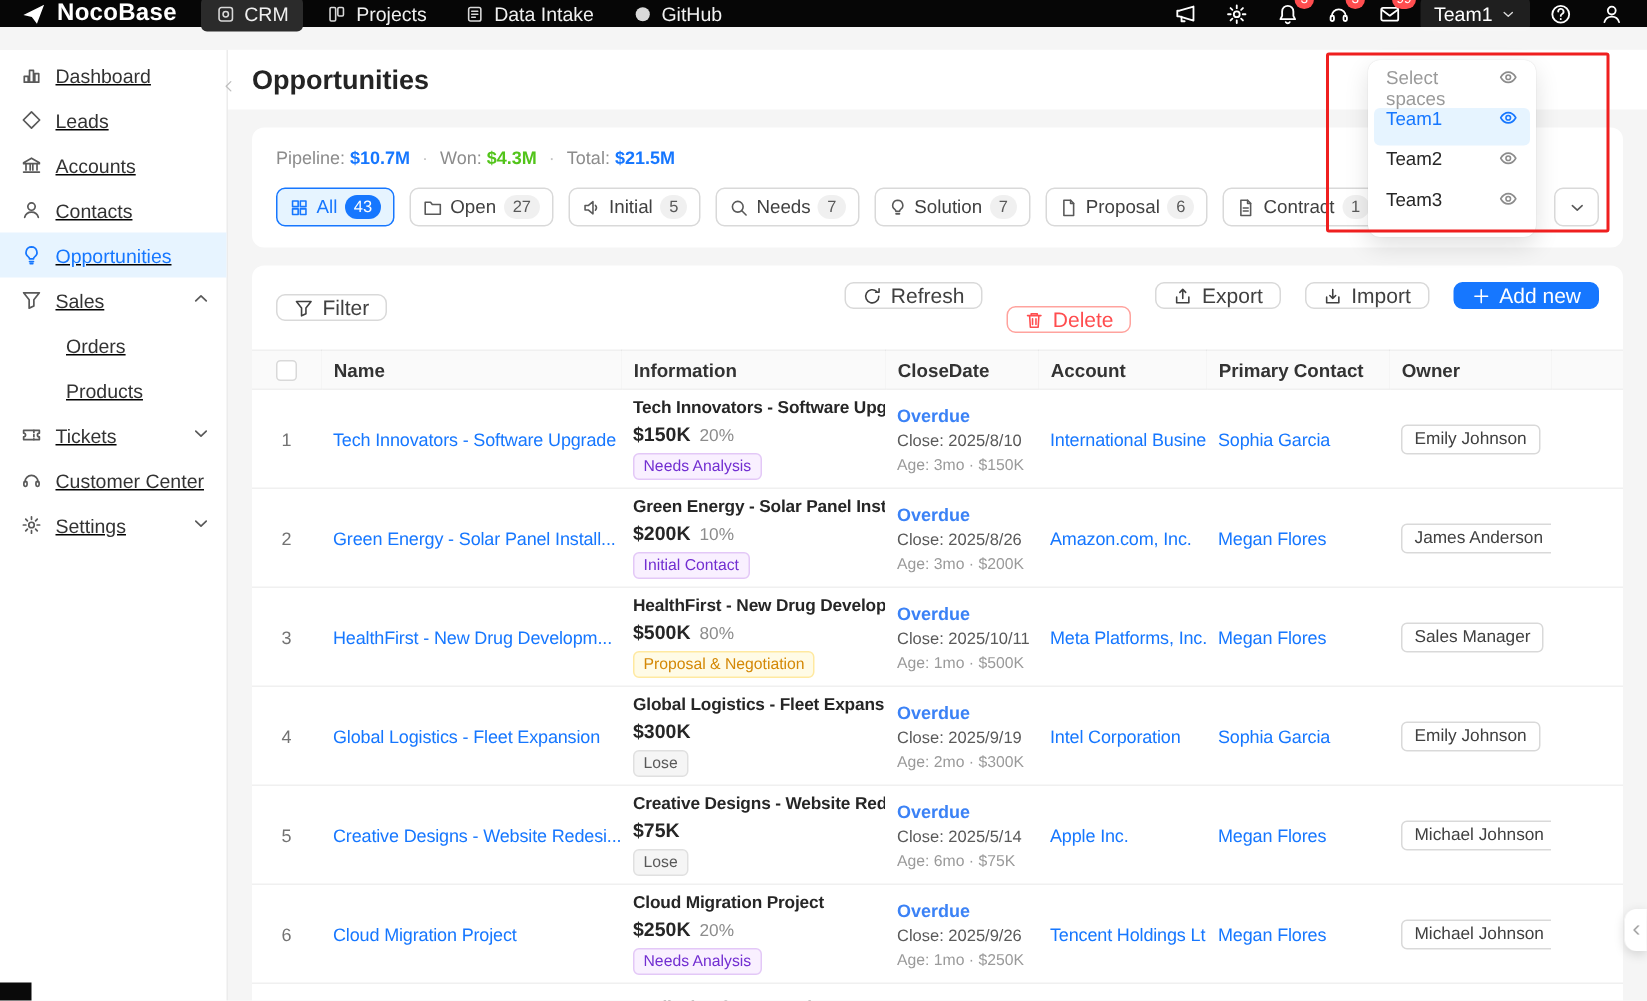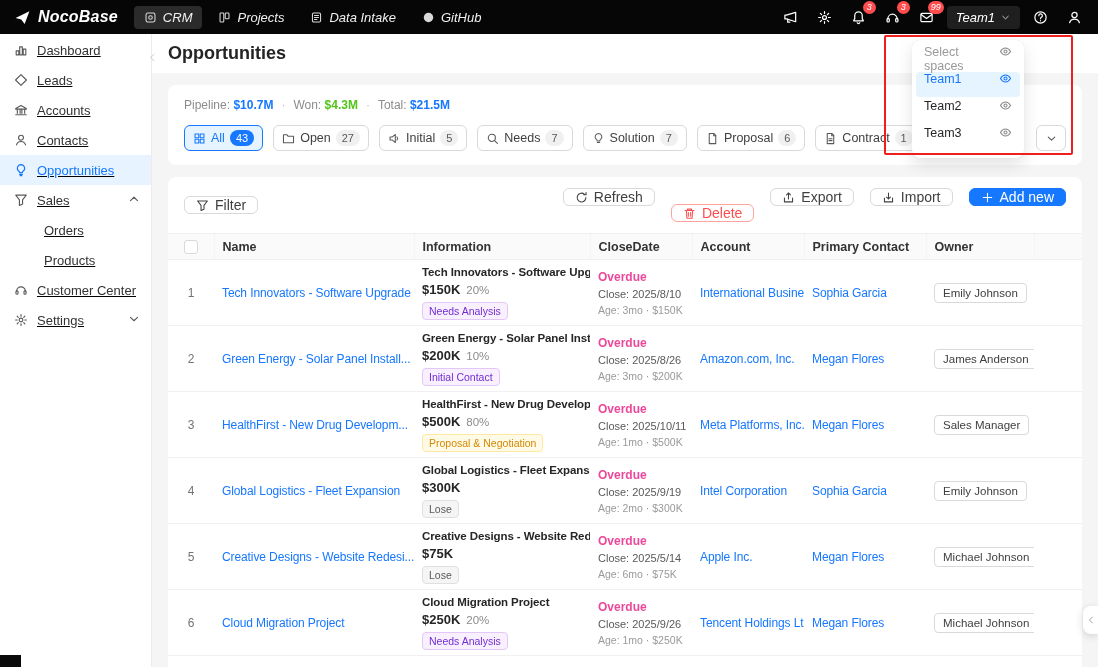--- a/index.html
+++ b/index.html
@@ -2,22 +2,22 @@
 <html><head>
 <meta charset="utf-8">
 <style>
   * { margin:0; padding:0; box-sizing:border-box; }
   html,body { width:1098px; height:667px; overflow:hidden; background:#f5f5f5;
     font-family:"Liberation Sans", sans-serif; }
   .icon{ display:inline-flex; line-height:1; }
   .icon svg{ display:block; }
 
   
-  .navbar{ position:fixed; top:0; left:0; width:1098px; height:34px; background:#060606;
-    display:flex; align-items:center; color:#fff; z-index:100;font-style:italic; }
+  .navbar{ position:fixed; top:0; left:0; width:1098px; height:18px; background:#060606;
+    display:flex; align-items:center; color:#fff; z-index:100; }
   .brand{ display:flex; align-items:center; gap:7px; padding:0 16px 0 14px; cursor:pointer; }
   .brand .icon{ font-size:17px; color:#fff; }
   .brand-text{ font-size:16px; font-weight:bold; letter-spacing:.2px; }
   .nav-items{ display:flex; align-items:center; gap:6px; height:100%; }
   .nav-item{ display:flex; align-items:center; gap:6px; font-size:13px; color:#f0f0f0;
     padding:4px 10px; border-radius:4px; cursor:pointer; }
   .nav-item .icon{ font-size:13px; color:#d9d9d9; }
   .nav-item.active{ background:#2b2b2b; }
   .nav-right{ margin-left:auto; display:flex; align-items:center; gap:6px; padding-right:10px; }
   .nav-icon-btn{ position:relative; width:28px; height:24px; display:flex; align-items:center;
@@ -86,21 +86,21 @@
   a.link{ color:#1677ff; text-decoration:none; cursor:pointer; letter-spacing:-.1px; }
   .info-title{ font-size:11.5px; font-weight:bold; color:#262626; margin-bottom:4px; letter-spacing:-.1px; }
   .info-line{ display:flex; align-items:baseline; gap:6px; margin-bottom:5px; }
   .amount{ font-size:13px; font-weight:bold; color:#262626; }
   .prob{ font-size:11.5px; color:#8c8c8c; }
   .badge{ display:inline-block; font-size:10.5px; line-height:16px; padding:0 6px; border-radius:4px;
     border:1px solid transparent; }
   .badge-purple{ background:#f9f0ff; border-color:#e3c8f7; color:#722ed1; }
   .badge-gold{ background:#fffbe6; border-color:#ffe9a0; color:#d48806; }
   .badge-gray{ background:#f5f5f5; border-color:#e0e0e0; color:#595959; }
-  .cd-status{ font-size:12px; font-weight:bold; color:#ec4899; margin-bottom:4px; }
+  .cd-status{ font-size:12px; font-weight:bold; color:#3b82f6; margin-bottom:4px; }
   .cd-close{ font-size:11px; color:#595959; margin-bottom:4px; }
   .cd-age{ font-size:10.5px; color:#9a9a9a; }
   .owner-tag{ display:inline-block; border:1px solid #d9d9d9; border-radius:4px; background:#fff;
     font-size:11.5px; color:#404040; padding:3px 8px; }
   .checkbox{ display:inline-block; width:14px; height:14px; border:1px solid #d9d9d9; border-radius:3px;
     background:#fff; vertical-align:middle; cursor:pointer; }
   tr.partial td{ vertical-align:top; padding-top:10px; }
 
   
   .spaces-panel{ position:fixed; left:912px; top:40px; width:112px; background:#fff; border-radius:8px;
@@ -292,20 +292,34 @@
         </span>
         <span>Sales</span>
         <span class="side-chevron"><span class="icon ">
             <svg width="1em" height="1em" viewBox="0 0 16 16" fill="none" stroke="currentColor" stroke-width="1.3" stroke-linecap="round" stroke-linejoin="round">
               <path d="M4 9.8L8 6l4 3.8"></path>
             </svg>
           </span></span>
       </div>
       <div class="side-child">Orders</div>
       <div class="side-child">Products</div>
+      <div class="side-item">
+        <span class="icon ">
+          <svg width="1em" height="1em" viewBox="0 0 16 16" fill="none" stroke="currentColor" stroke-width="1.3" stroke-linecap="round" stroke-linejoin="round">
+            <path d="M2 6.5v-2h12v2a1.5 1.5 0 0 0 0 3v2H2v-2a1.5 1.5 0 0 0 0-3z"></path>
+            <path d="M9.8 4.5v7" stroke-dasharray="1.6 1.6"></path>
+          </svg>
+        </span>
+        <span>Tickets</span>
+        <span class="side-chevron"><span class="icon ">
+            <svg width="1em" height="1em" viewBox="0 0 16 16" fill="none" stroke="currentColor" stroke-width="1.3" stroke-linecap="round" stroke-linejoin="round">
+              <path d="M4 6.2L8 10l4-3.8"></path>
+            </svg>
+          </span></span>
+      </div>
       <div class="side-item">
         <span class="icon ">
           <svg width="1em" height="1em" viewBox="0 0 16 16" fill="none" stroke="currentColor" stroke-width="1.3" stroke-linecap="round" stroke-linejoin="round">
             <path d="M3 9.5a5 5 0 0 1 10 0"></path>
             <rect x="2.2" y="9" width="2.4" height="3.8" rx="1.1"></rect>
             <rect x="11.4" y="9" width="2.4" height="3.8" rx="1.1"></rect>
           </svg>
         </span>
         <span>Customer Center</span>
       </div>

